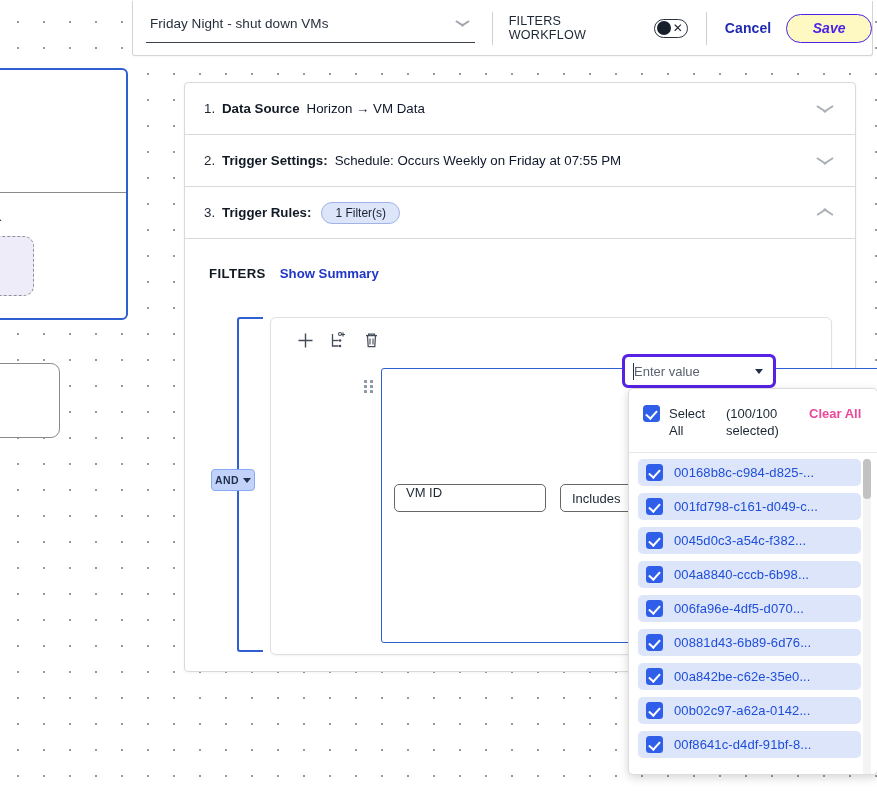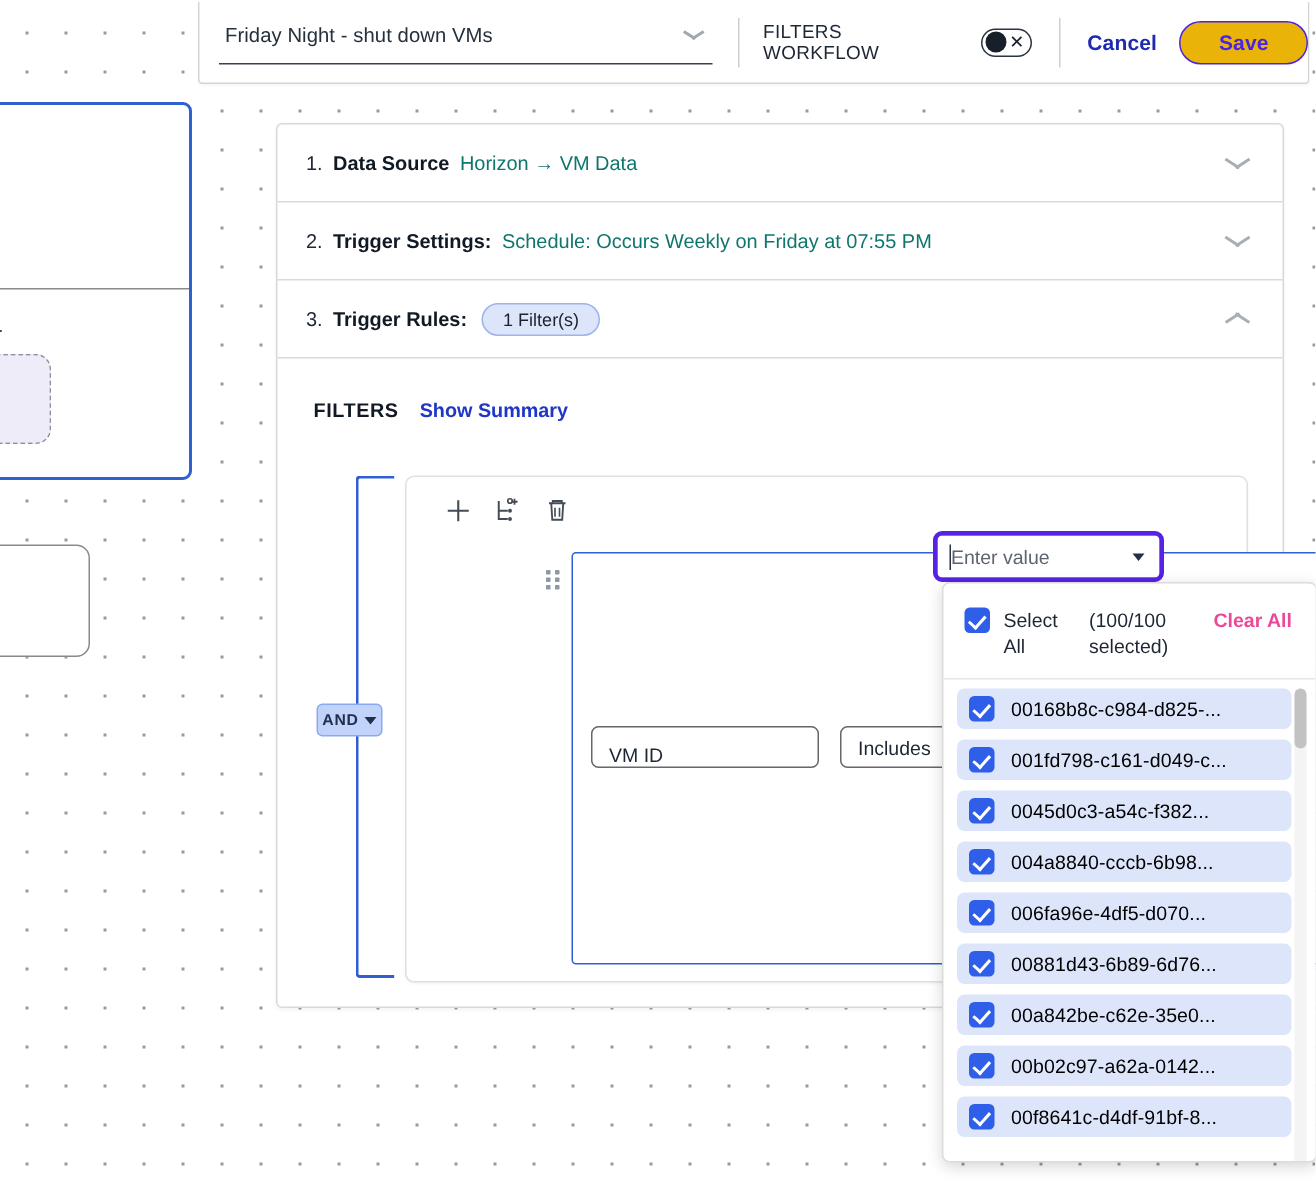--- a/index.html
+++ b/index.html
@@ -116,45 +116,46 @@
     font-size: 14px; color: #1f2ab0; font-weight: bold;
     letter-spacing: .1px; cursor: pointer;
     background: none; border: none;
     font-family: "Liberation Sans", sans-serif;
   }
   #save-btn {
     margin-left: 15px;
     width: 86px; height: 29px;
     border: 1.6px solid #4a22e8;
     border-radius: 16px;
-    background: #eab308;
+    background: #fef9c3;
     color: #4a22e8; font-weight: bold; font-size: 14px;
     letter-spacing: .1px; cursor: pointer;
     font-family: "Liberation Sans", sans-serif;
+    font-style: italic;
   }
 
   
   #main-card {
     position: absolute; left: 184px; top: 82px;
     width: 672px; height: 590px;
     background: #ffffff;
     border: 1px solid #d9d9d9;
     border-radius: 4px;
     box-shadow: 0 1px 3px rgba(0,0,0,.05);
   }
   .acc-row {
     position: relative;
     height: 52px;
     border-bottom: 1px solid #d9d9d9;
     display: flex; align-items: center;
     padding-left: 19px;
   }
   .acc-num { font-size: 13.3px; color: #1d2733; width: 18px; }
   .acc-title { font-size: 13.3px; color: #111a24; font-weight: bold; }
-  .acc-sub { font-size: 13.3px; color: #0f766e; margin-left: 7px; }
+  .acc-sub { font-size: 13.3px; color: #0f172a; margin-left: 7px; }
   .acc-caret {
     position: absolute; right: 22px; top: 50%;
     width: 16px; height: 10px; margin-top: -5px; opacity: .5;
   }
   .acc-caret::before, .acc-caret::after {
     content: ""; position: absolute; width: 11px; height: 1.7px; background: #55606e;
   }
   .acc-caret.down::before { left: 0; top: 1px; transform: rotate(33deg); transform-origin: left center; }
   .acc-caret.down::after  { right: 0; top: 1px; transform: rotate(-33deg); transform-origin: right center; }
   .acc-caret.up::before   { left: 0; top: 6px; transform: rotate(-33deg); transform-origin: left center; }
@@ -240,21 +241,21 @@
     border: 1.6px solid #2f5fd0;
     border-radius: 3px;
     background: #ffffff;
   }
   #vmid-field {
     position: absolute; left: 12px; top: 115px;
     width: 152px; height: 28px;
     border: 1px solid #676767;
     border-radius: 5px;
     background: #ffffff;
-    display: flex; align-items: flex-end; padding-left: 11px;
+    display: flex; align-items: flex-start; padding-left: 11px;
     font-size: 13px; color: #1d2733;
     cursor: pointer;
   }
   #operator-field {
     position: absolute; left: 178px; top: 115px;
     width: 148px; height: 28px;
     border: 1px solid #676767;
     border-radius: 5px;
     background: #ffffff;
     display: flex; align-items: center; justify-content: space-between;
@@ -330,21 +331,21 @@
   .dd-item {
     display: flex; align-items: center; gap: 11px;
     height: 27px;
     margin-bottom: 7px;
     background: #dde5fb;
     border-radius: 5px;
     padding-left: 8px;
     cursor: pointer;
   }
   .dd-item-label {
-    font-size: 13px; color: #000000; letter-spacing: .1px;
+    font-size: 13px; color: #1d4ed8; letter-spacing: .1px;
     white-space: nowrap; overflow: hidden;
   }
   #dd-scrollbar {
     position: absolute; right: 6px; top: 6px;
     width: 8px; height: 320px;
     background: #f4f4f4; border-radius: 4px;
     cursor: pointer;
   }
   #dd-scroll-thumb {
     position: absolute; left: 0; top: 0;

